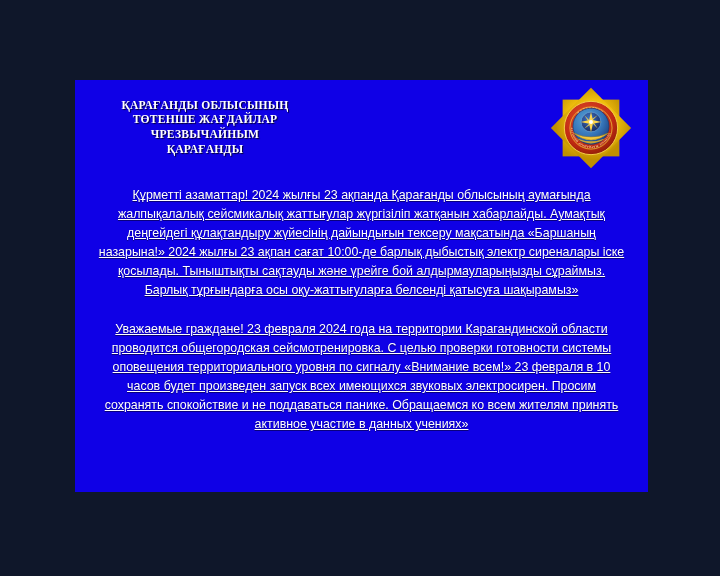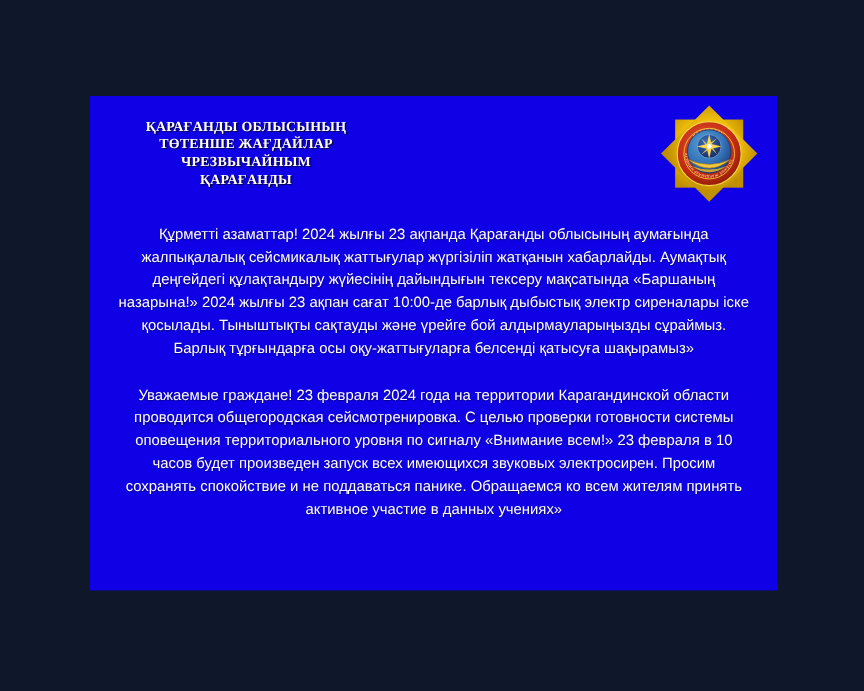--- a/index.html
+++ b/index.html
@@ -79,20 +79,21 @@
   .body-block.kaz { margin-top: 14px; }
   .body-block.rus { margin-top: 20px; }
 
   .shout {
     display: block;
     margin-bottom: 1px;
   }
   .para {
     display: block;
     margin: 3px;
+    text-decoration: underline;
   }
 </style>
 </head>
 <body>
 
 <div id="screen" style="background: #0f172a;">
 
   <div id="panel" style="background: rgb(15, 0, 230);">
 
     <div class="header-band">

